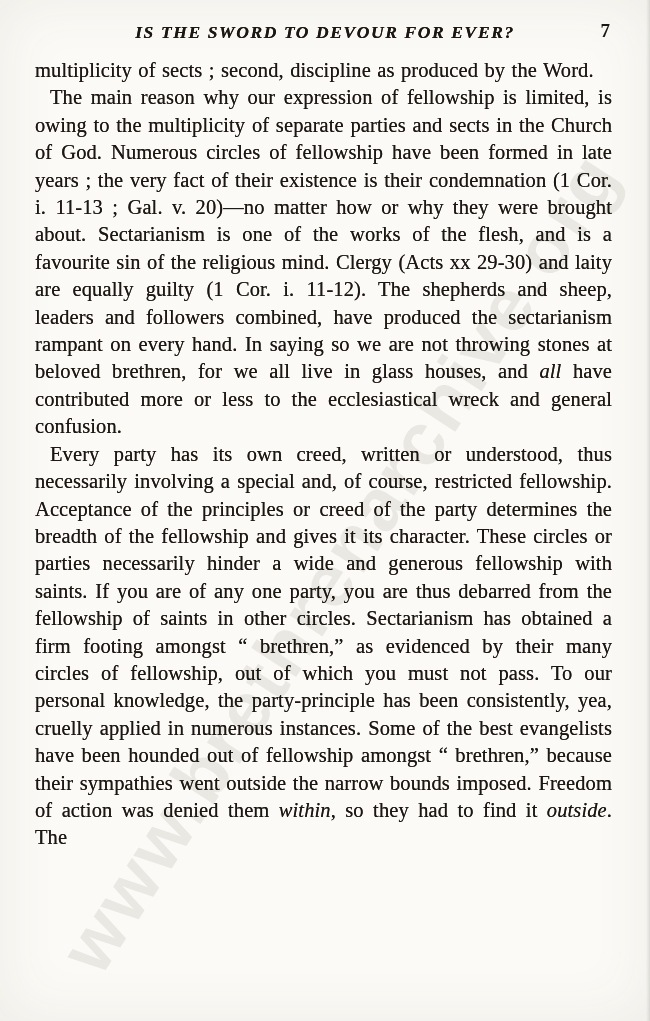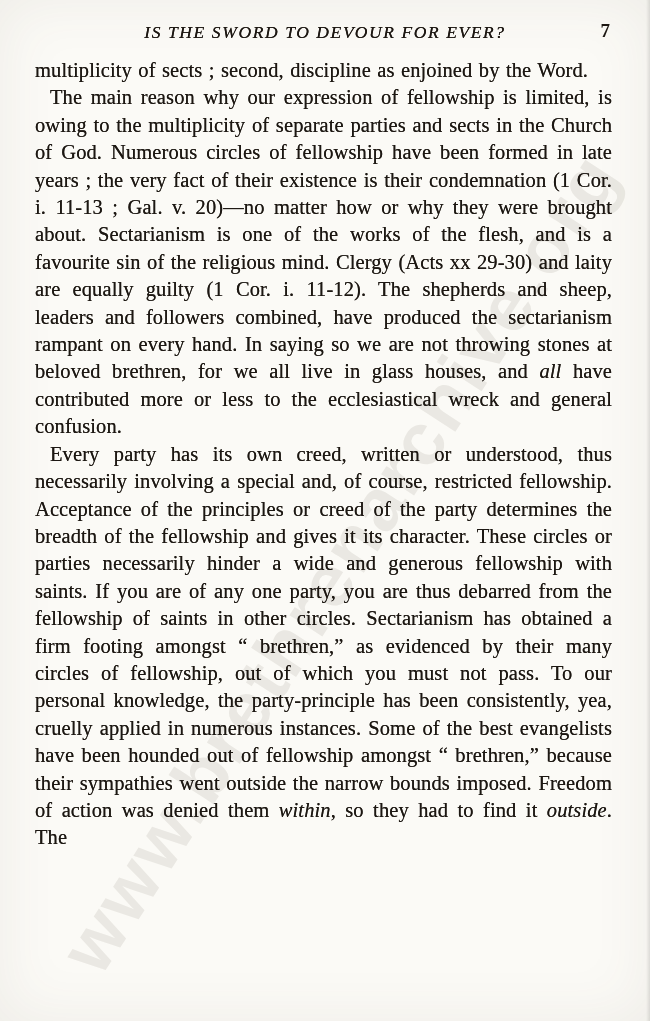--- a/index.html
+++ b/index.html
@@ -23,21 +23,21 @@
     align-items: baseline;
     justify-content: center;
     position: relative;
     padding: 22px 40px 0 40px;
   }
   .running-title {
     font-style: italic;
     font-size: 17.5px;
     letter-spacing: 1.6px;
     text-align: center;
-    font-weight: normal;
+    font-weight: bold;
     text-transform: uppercase;
     text-shadow: 0 0 0.4px #1c1712;
   }
   .page-number {
     position: absolute;
     right: 40px;
     top: 20px;
     font-size: 19px;
     font-weight: bold;
   }
@@ -96,20 +96,20 @@
 <div class="page">
 
   <div class="watermark">www.brethrenarchive.org</div>
 
   <div class="header">
     <div class="running-title">IS THE SWORD TO DEVOUR FOR EVER?</div>
     <div class="page-number">7</div>
   </div>
 
   <div class="body-text">
-    <p class="no-indent"><span>multiplicity of sects ; second, discipline as enjoined by the Word.</span></p>
+    <p class="no-indent"><span>multiplicity of sects ; second, discipline as produced by the Word.</span></p>
     <p class="indent"><span>The main reason why our expression of fellowship is limited, is owing to the multiplicity of separate parties and sects in the Church of God.  Numerous circles of fellowship have been formed in late years ; the very fact of their existence is their condemnation (1 Cor. i. 11-13 ; Gal. v. 20)—no matter how or why they were brought about.  Sectarianism is one of the works of the flesh, and is a favourite sin of the religious mind.  Clergy (Acts xx 29-30) and laity are equally guilty (1 Cor. i. 11-12).  The shepherds and sheep, leaders and followers combined, have produced the sectarianism rampant on every hand.  In saying so we are not throwing stones at beloved brethren, for we all live in glass houses, and </span><em>all</em><span> have contributed more or less to the ecclesiastical wreck and general confusion.</span></p>
     <p class="indent"><span>Every party has its own creed, written or understood, thus necessarily involving a special and, of course, restricted fellowship.  Acceptance of the principles or creed of the party determines the breadth of the fellowship and gives it its character.  These circles or parties necessarily hinder a wide and generous fellowship with saints.  If you are of any one party, you are thus debarred from the fellowship of saints in other circles.  Sectarianism has obtained a firm footing amongst “ brethren,” as evidenced by their many circles of fellowship, out of which you must not pass.  To our personal knowledge, the party-principle has been consistently, yea, cruelly applied in numerous instances.  Some of the best evangelists have been hounded out of fellowship amongst “ brethren,” because their sympathies went outside the narrow bounds imposed.  Freedom of action was denied them </span><em>within</em><span>, so they had to find it </span><em>outside</em><span>.  The</span></p>
   </div>
 
   <div class="page-edge"></div>
 
 </div>
 
 </body></html>

